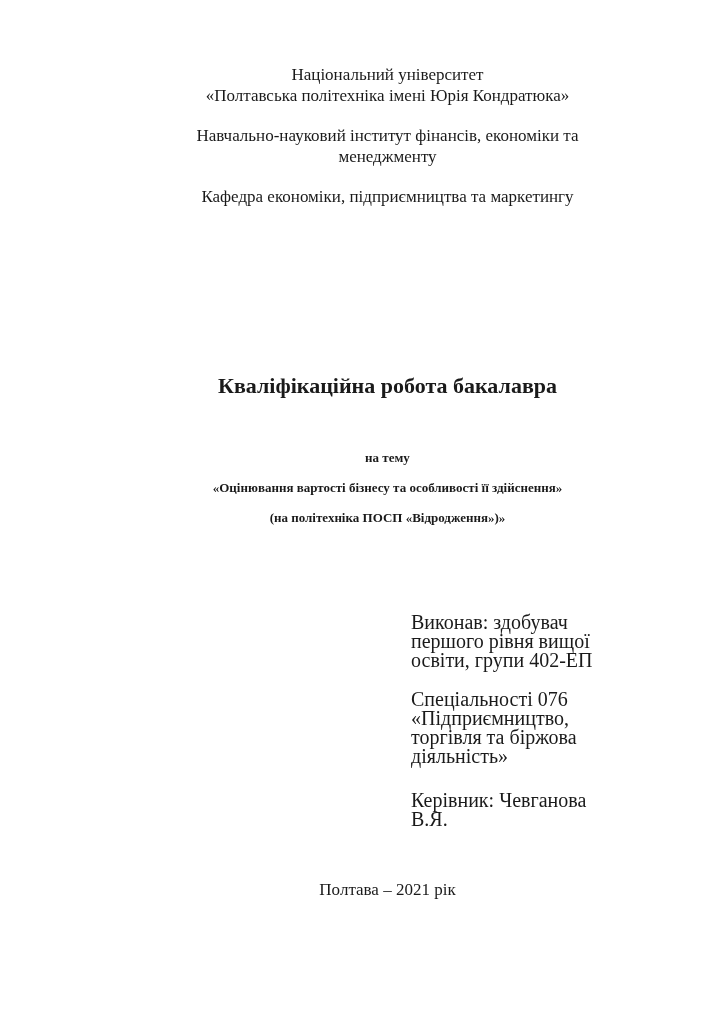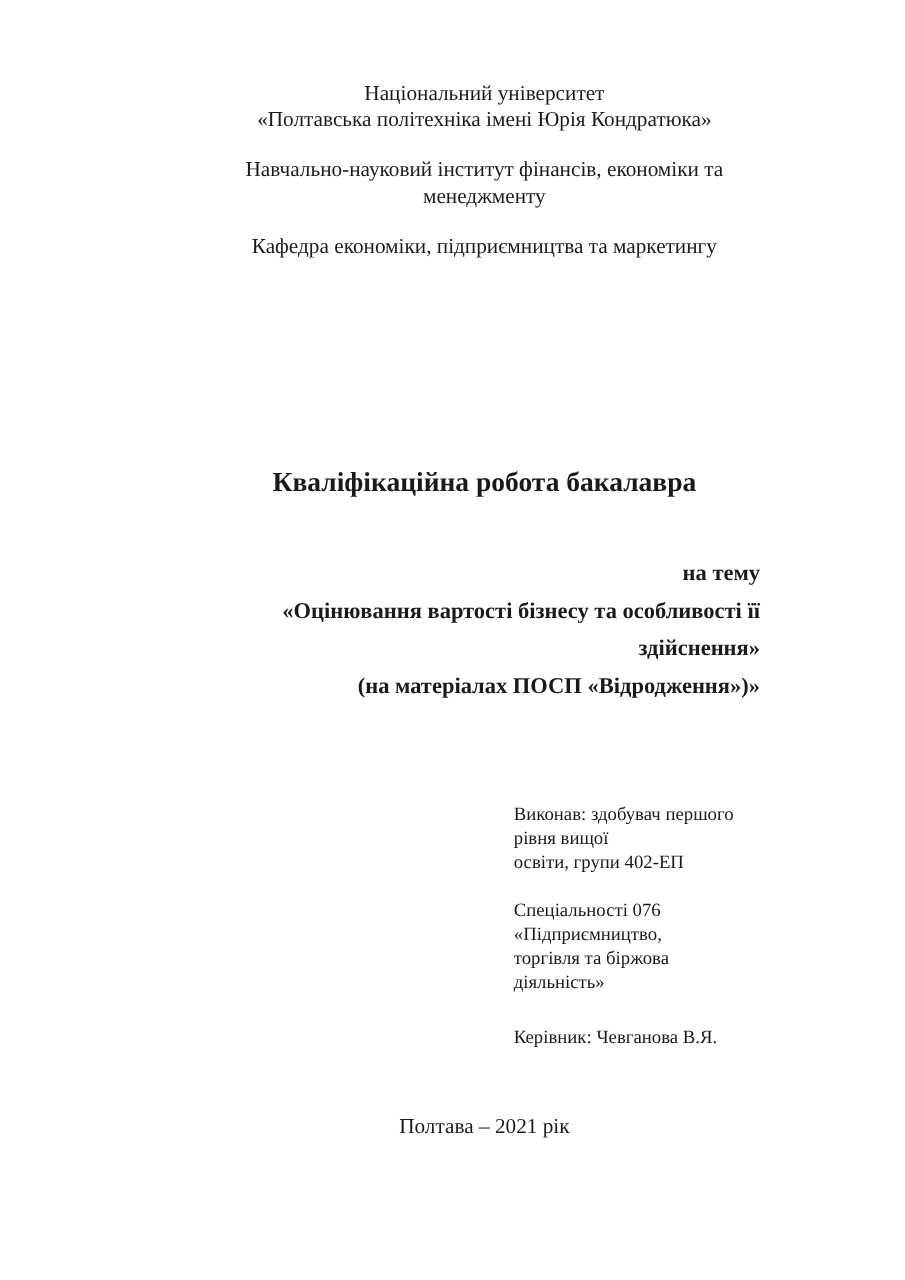--- a/index.html
+++ b/index.html
@@ -34,31 +34,30 @@
 
   
   .doc-title {
     margin-top: 165px;
     font-size: 22px;
     line-height: 28px;
     font-weight: bold;
   }
   .theme-block {
     margin-top: 43px;
-    font-size: 18px;
+    font-size: 13px;
     line-height: 30px;
     font-weight: bold;
-    text-align: right;
   }
 
   
   .credits {
     margin-top: 80px;
     margin-left: 244px;   
-    font-size: 15px;
+    font-size: 20px;
     line-height: 19px;
     text-align: left;
   }
   .credits .specialty  { margin-top: 20px; }
   .credits .supervisor { margin-top: 25px; }
   .credits .reviewer   { margin-top: 34px; }
 
   
   .footer {
     margin-top: 50px;
@@ -79,21 +78,21 @@
 
   <div class="hdr hdr-institute centered">Навчально-науковий інститут фінансів, економіки та менеджменту</div>
 
   <div class="hdr hdr-department centered">Кафедра економіки, підприємництва та маркетингу</div>
 
   <div class="doc-title centered">Кваліфікаційна робота бакалавра</div>
 
   <div class="theme-block centered">
     <div>на тему</div>
     <div>«Оцінювання вартості бізнесу та особливості її здійснення»</div>
-    <div>(на матеріалах ПОСП «Відродження»)»</div>
+    <div>(на політехніка ПОСП «Відродження»)»</div>
   </div>
 
   <div class="credits">
     <div class="executor">
       <div>Виконав: здобувач першого рівня вищої</div>
       <div>освіти, групи 402-ЕП</div>
     </div>
 
     <div class="specialty">
       <div>Спеціальності 076 «Підприємництво,</div>

